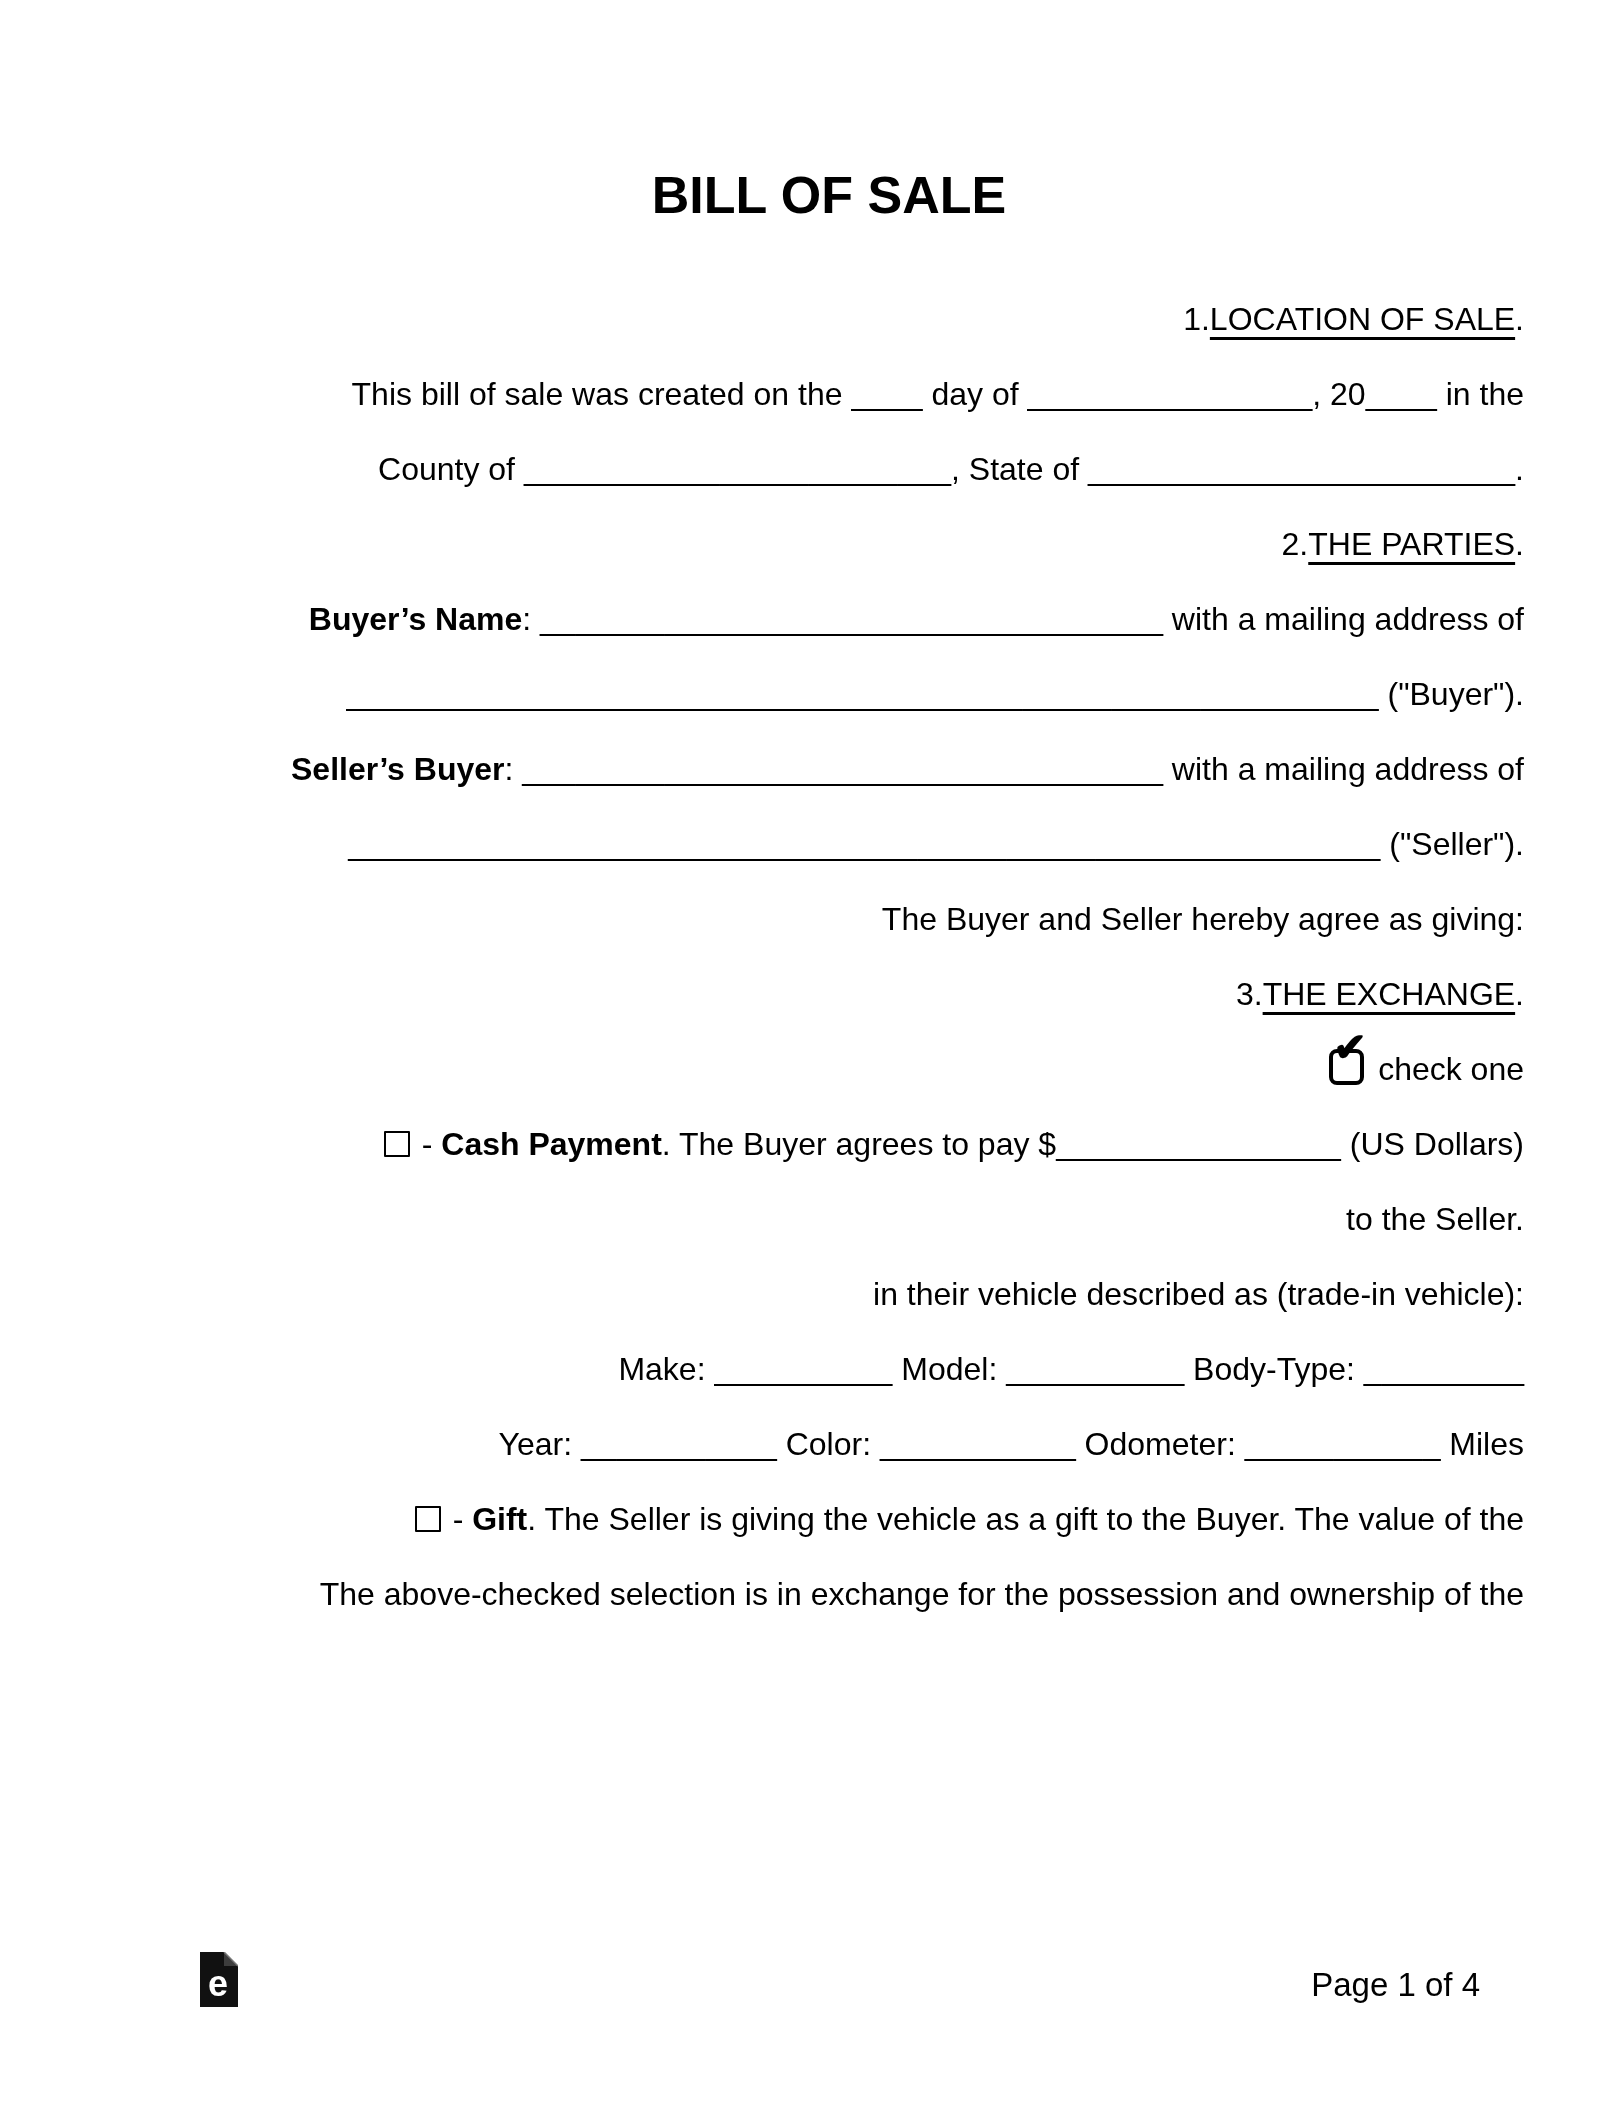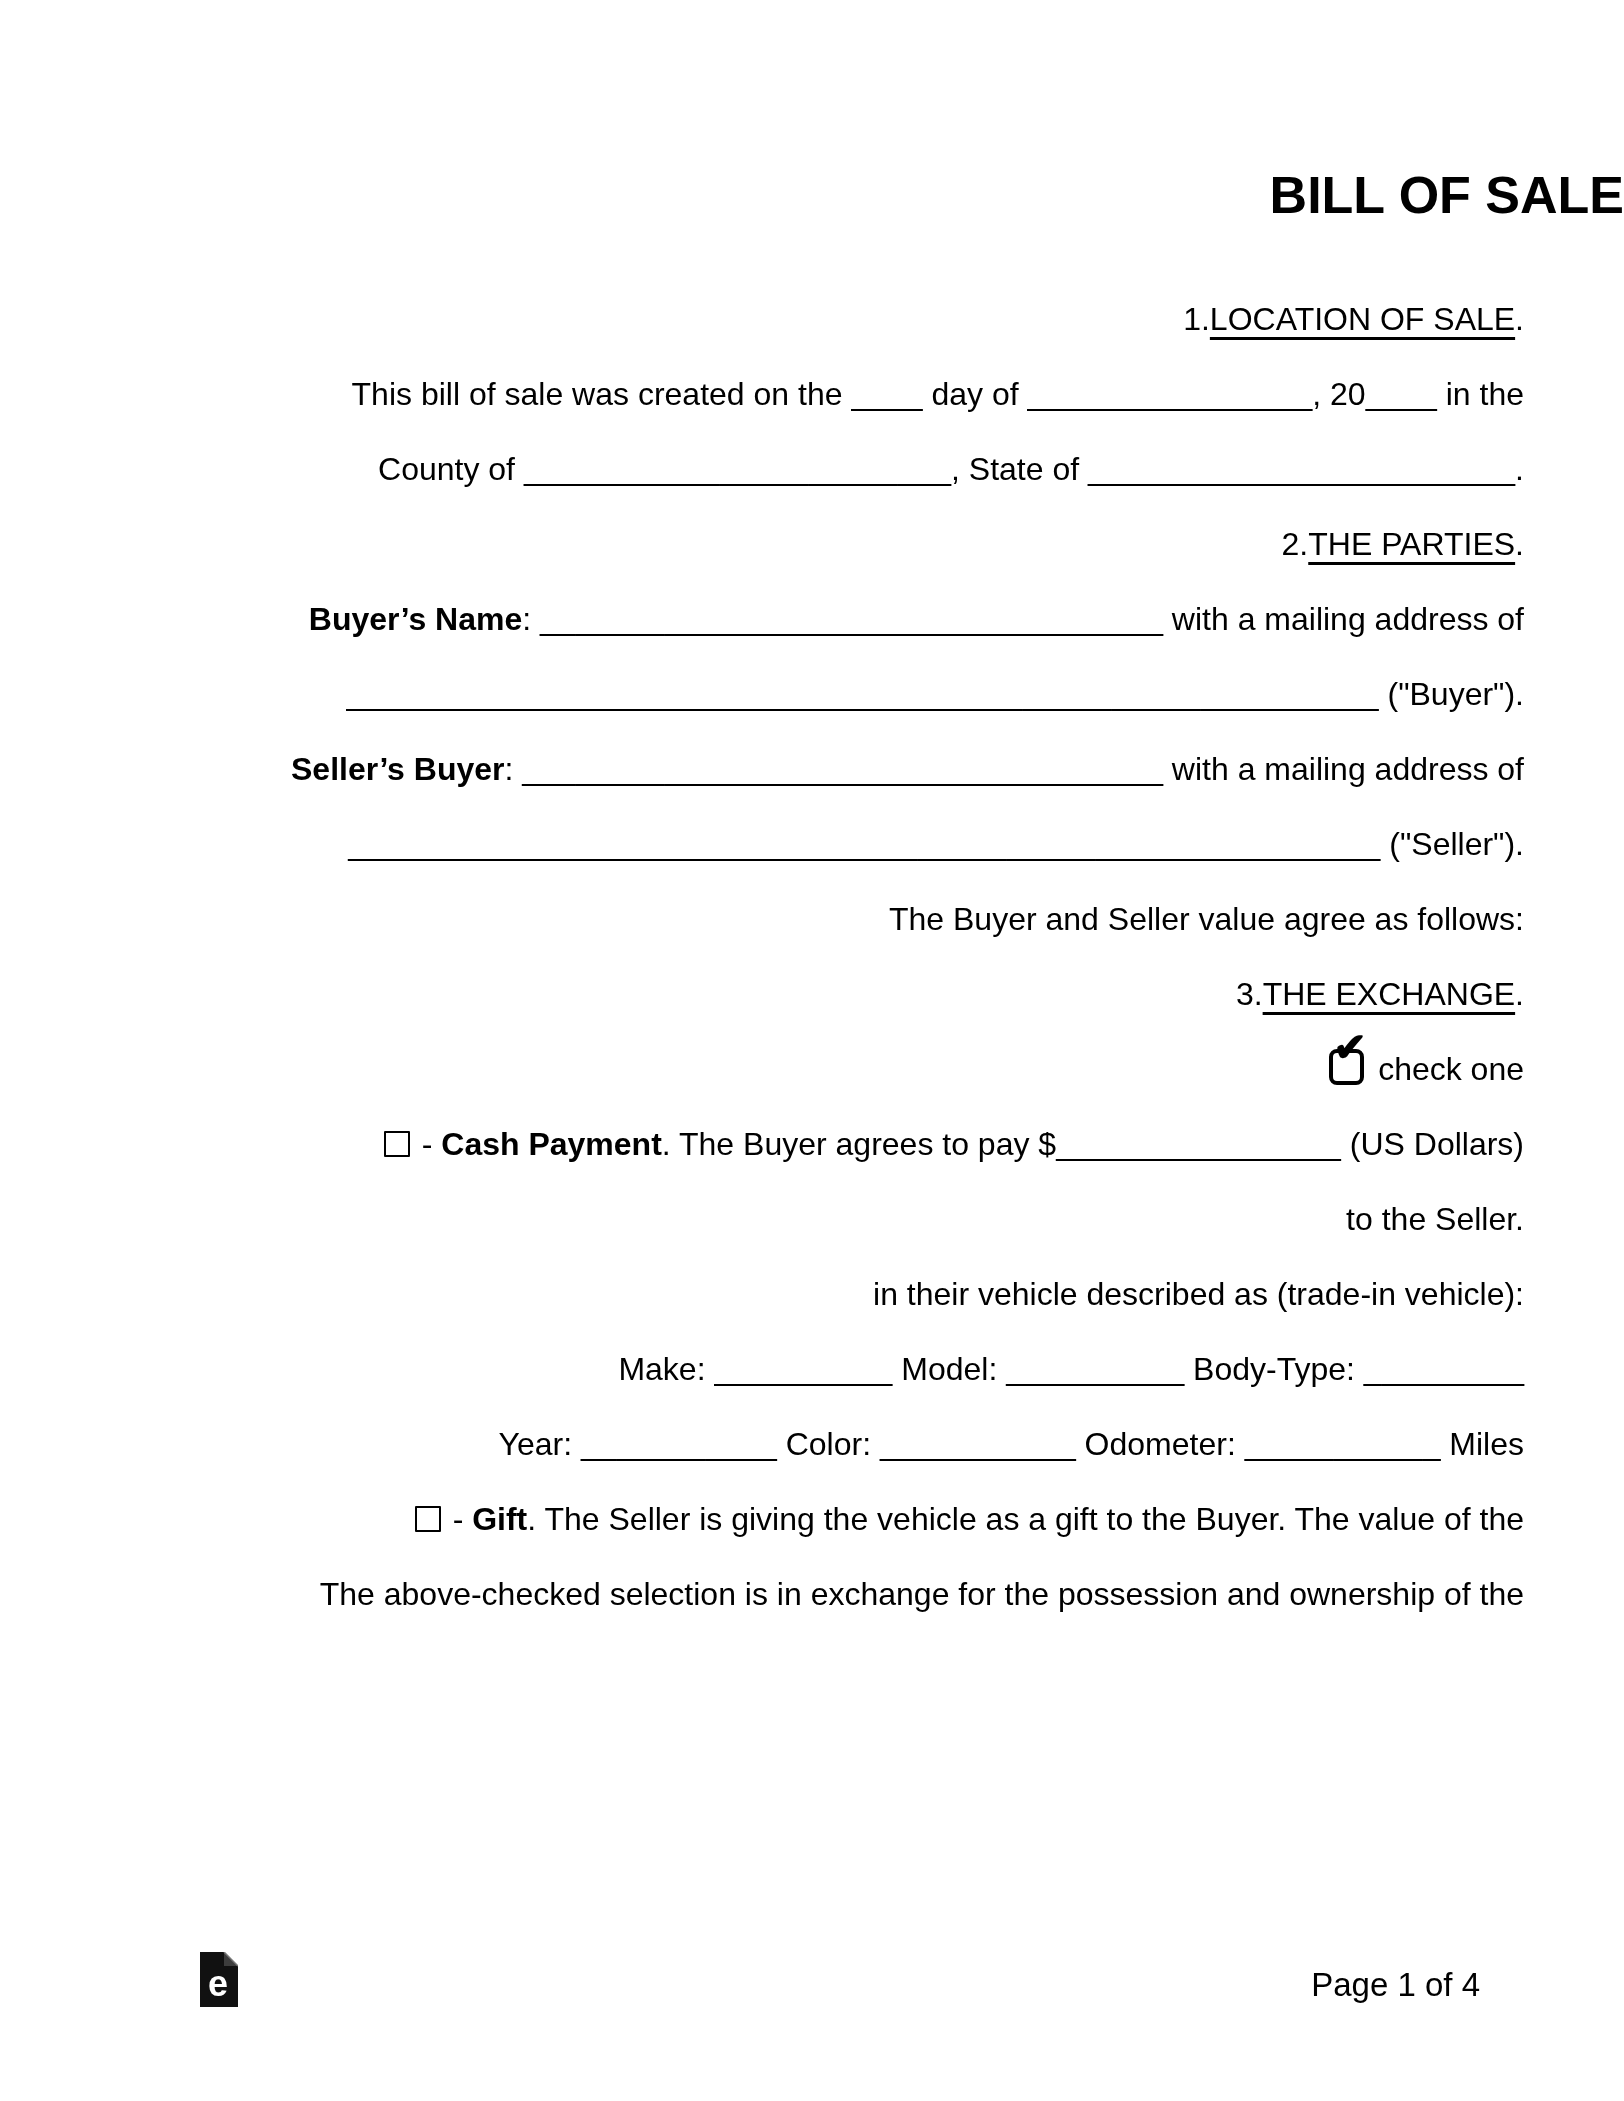--- a/index.html
+++ b/index.html
@@ -5,21 +5,21 @@
   html,body{margin:0;padding:0;background:#ffffff;}
   .page{
     position:relative;
     width:1624px;height:2101px;
     background:#ffffff;color:#000000;
     font-family:"Liberation Sans", sans-serif;
     overflow:hidden;
   }
   .doc-title{
     position:absolute;top:165px;left:0;right:0;
-    text-align:right;
+    text-align:center;
     font-size:52px;line-height:60px;font-weight:bold;margin-left:34px;
   }
   .doc-lines{
     position:absolute;top:282px;left:193px;right:100px;
   }
   .line{
     height:75px;line-height:75px;
     font-size:32px;white-space:nowrap;text-align:right;
   }
   .indent{padding-left:47px;}
@@ -59,21 +59,21 @@
 
   <div class="doc-lines">
       <div class="line"><span class="sect-num">1.</span><span class="u">LOCATION OF SALE</span><span class="">.</span></div>
       <div class="line"><span class="">This bill of sale was created on the ____ day of ________________, 20____ in the</span></div>
       <div class="line"><span class="">County of ________________________, State of ________________________.</span></div>
       <div class="line"><span class="sect-num">2.</span><span class="u">THE PARTIES</span><span class="">.</span></div>
       <div class="line"><span class="b">Buyer’s Name</span><span class="">: ___________________________________ with a mailing address of</span></div>
       <div class="line"><span class="">__________________________________________________________ ("Buyer").</span></div>
       <div class="line"><span class="b">Seller’s Buyer</span><span class="">: ____________________________________ with a mailing address of</span></div>
       <div class="line"><span class="">__________________________________________________________ ("Seller").</span></div>
-      <div class="line"><span class="">The Buyer and Seller value agree as follows:</span></div>
+      <div class="line"><span class="">The Buyer and Seller hereby agree as giving:</span></div>
       <div class="line"><span class="sect-num">3.</span><span class="u">THE EXCHANGE</span><span class="">.</span></div>
       <div class="line indent"><span class="cb-checked"><span class="tick">✔</span></span><span class="">check one</span></div>
       <div class="line indent"><span class="cb-empty"></span><span class="">- </span><span class="b">Cash Payment</span><span class="">. The Buyer agrees to pay $________________ (US Dollars)</span></div>
       <div class="line indent"><span class="">to the Seller.</span></div>
       <div class="line indent"><span class="">in their vehicle described as (trade-in vehicle):</span></div>
       <div class="line indent"><span class="">Make: __________ Model: __________ Body-Type: _________</span></div>
       <div class="line indent"><span class="">Year: ___________ Color: ___________ Odometer: ___________ Miles</span></div>
       <div class="line indent"><span class="cb-empty"></span><span class="">- </span><span class="b">Gift</span><span class="">. The Seller is giving the vehicle as a gift to the Buyer. The value of the</span></div>
       <div class="line"><span class="">The above-checked selection is in exchange for the possession and ownership of the</span></div>
     </div>

